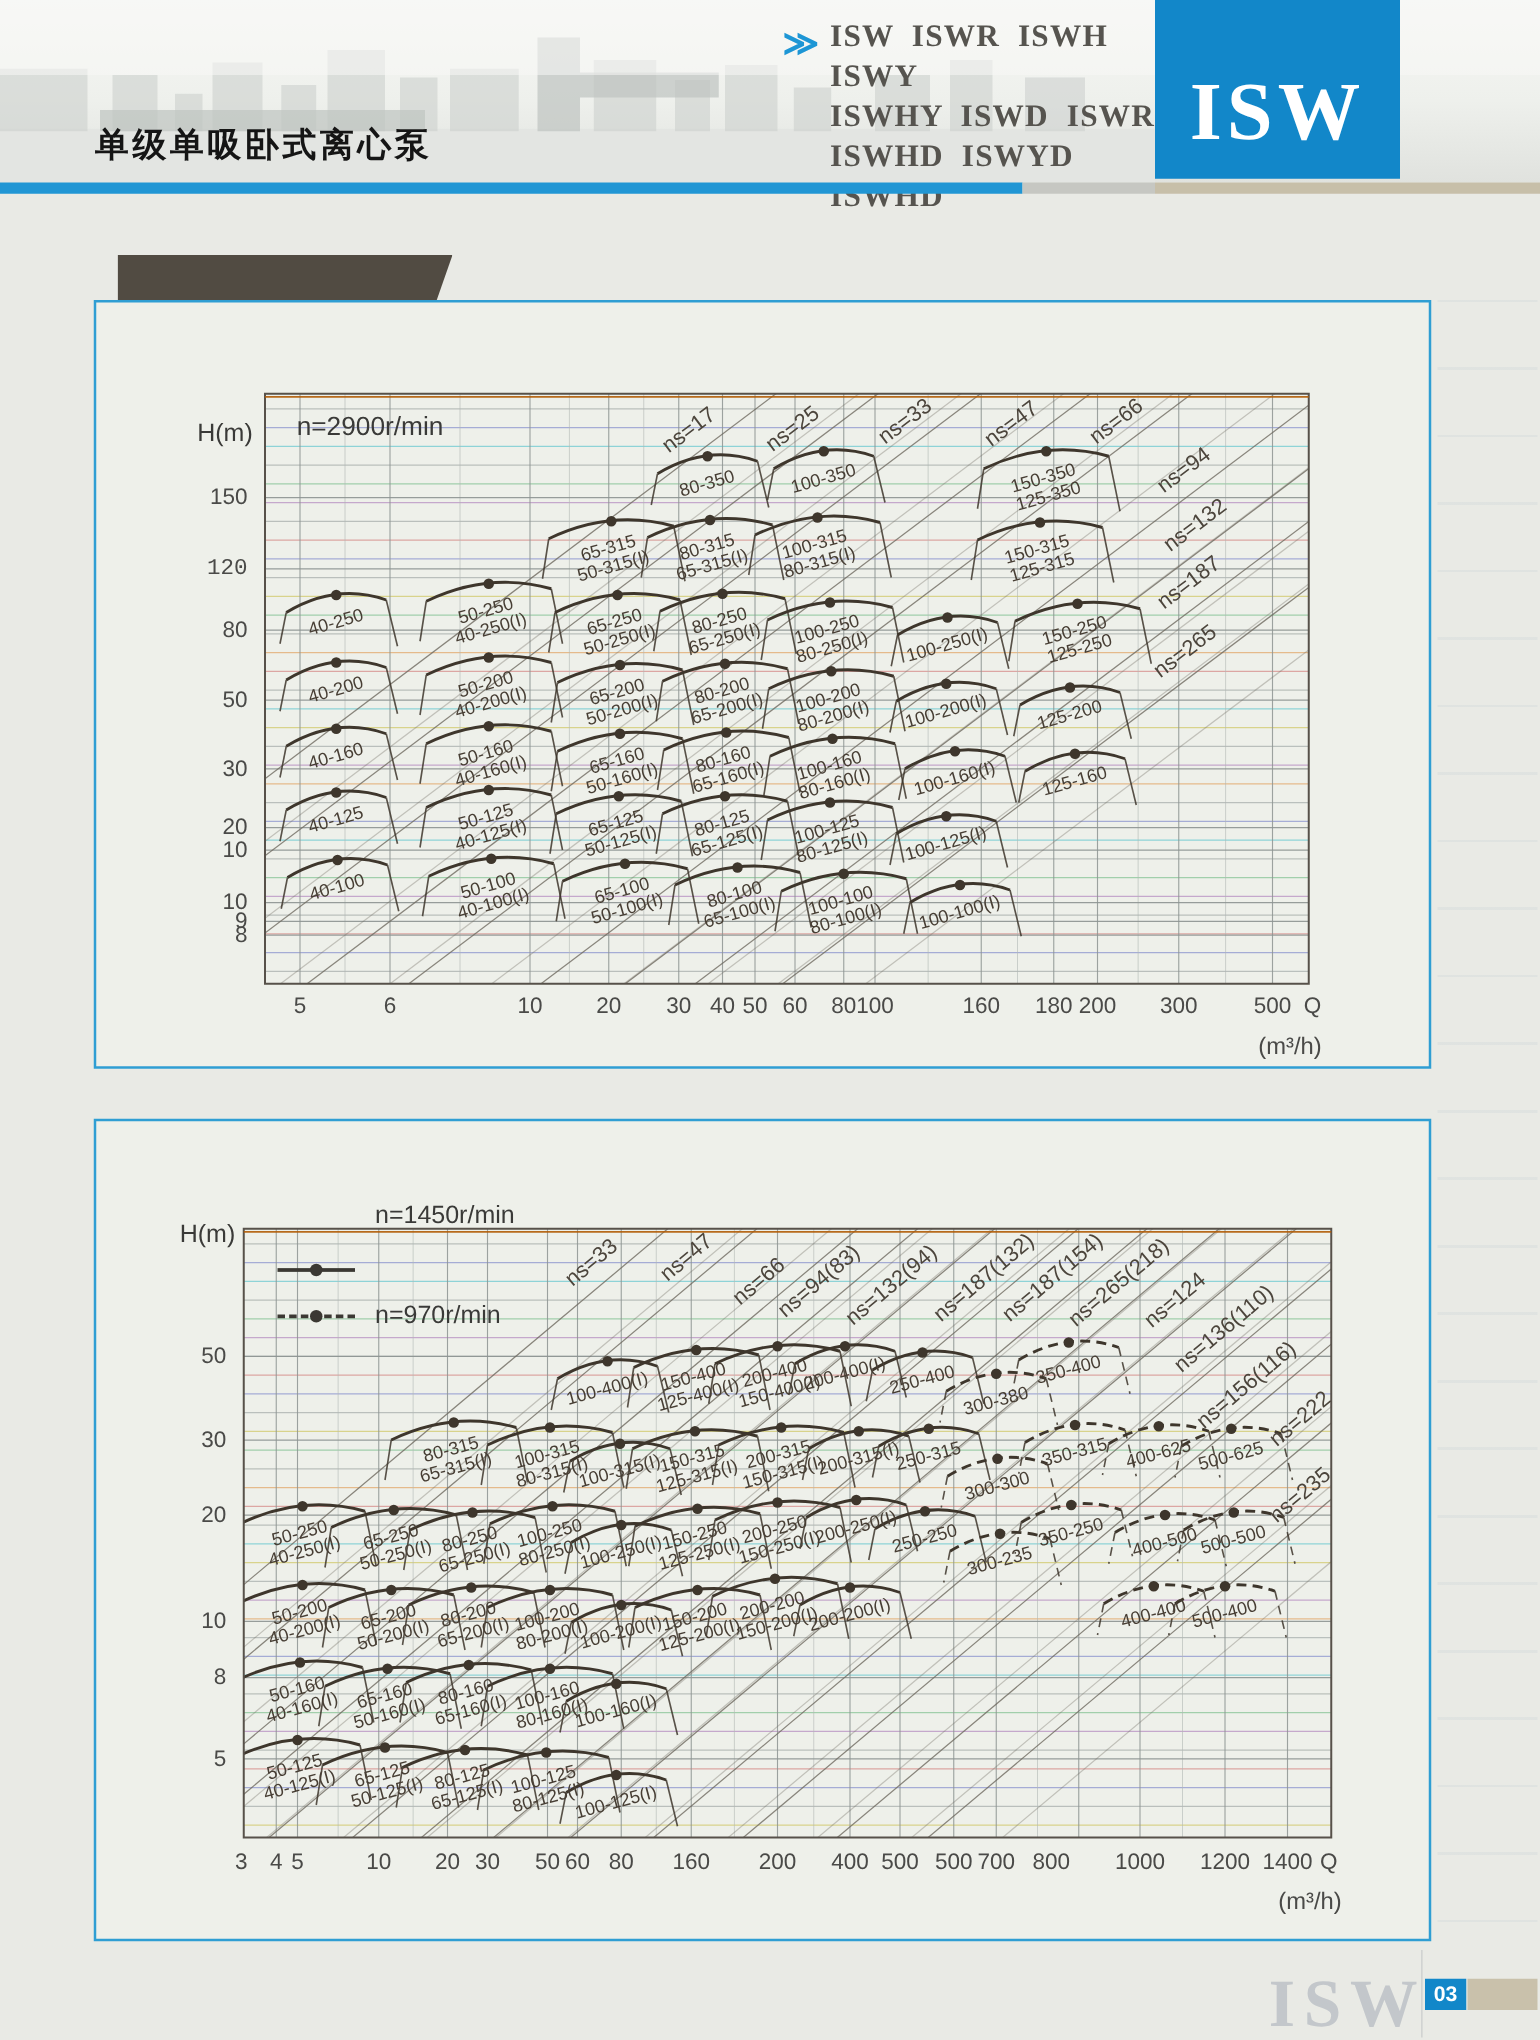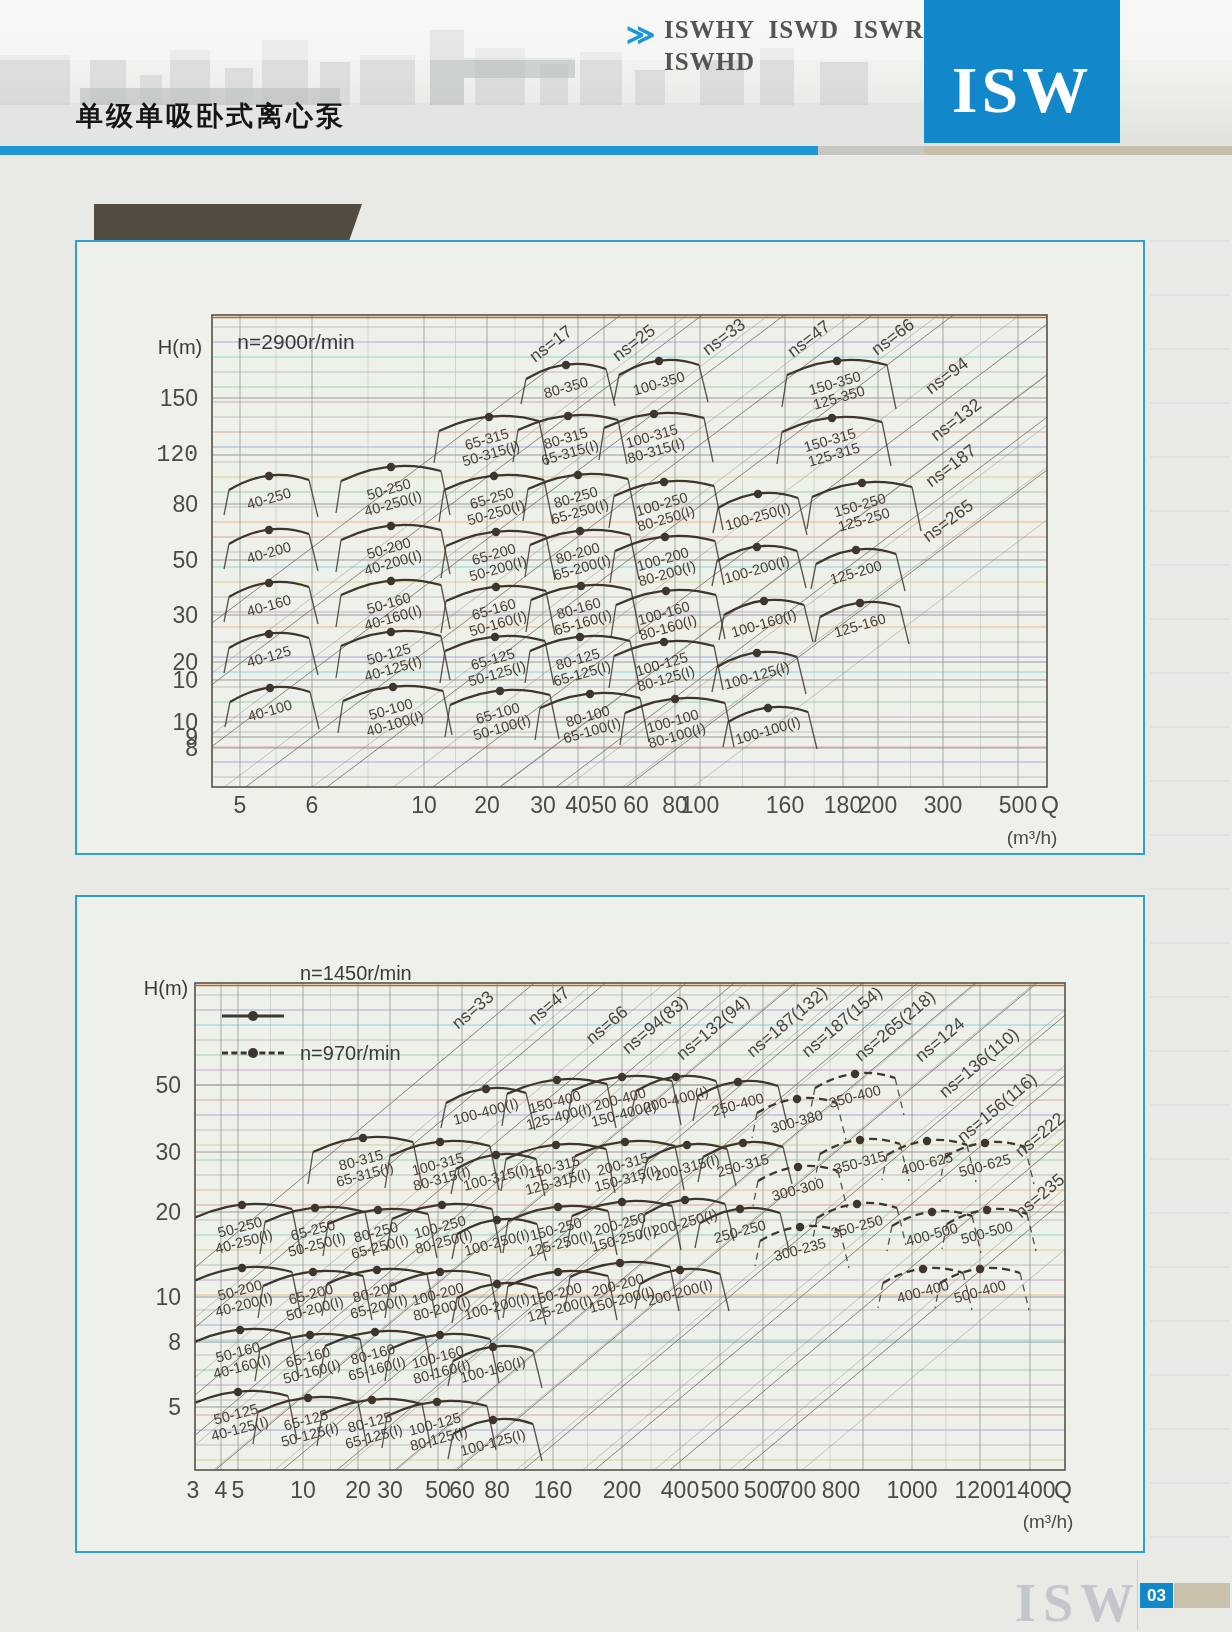--- a/index.html
+++ b/index.html
@@ -32,21 +32,21 @@
               color:#1588cb;letter-spacing:12px;}
   
   .panel{position:absolute;border:2px solid #2f9ed3;background:#eef0ea;}
   .panel1{left:75px;top:240px;width:1066px;height:611px;}
   .panel2{left:75px;top:895px;width:1066px;height:654px;}
   .ghost{position:absolute;left:1150px;top:240px;width:80px;height:1310px;
          background:repeating-linear-gradient(180deg,rgba(140,165,185,.10) 0 2px,transparent 2px 54px);}
   
   #charts-svg{position:absolute;left:0;top:0;pointer-events:none;}
   #labels-layer div{position:absolute;}
-  .tick{font-size:23px;color:#4a4a48;transform:translate(-50%,-50%);white-space:nowrap;}
+  .tick{font-size:18px;color:#4a4a48;transform:translate(-50%,-50%);white-space:nowrap;}
   .ytick{transform:translate(-100%,-50%);}
   .axis-unit{font-size:19px;color:#4a4a48;transform:translate(-50%,-50%);white-space:nowrap;}
   .chart-title{font-size:21px;color:#3a3a38;transform:translate(-50%,-50%);white-space:nowrap;}
   .ylabel{font-size:20px;color:#3a3a38;transform:translate(-50%,-50%);white-space:nowrap;}
   .region-label{font-size:14.5px;color:#473e34;white-space:pre;text-align:center;line-height:1.05;}
   .ns-label{font-size:17.5px;color:#4c453c;white-space:nowrap;}
   .legend-text{font-size:20px;color:#3a3a38;transform:translate(0,-50%);white-space:nowrap;}
   .legend-line{height:0;transform:translate(0,-50%);}
   .legend-dot{width:10px;height:10px;border-radius:50%;background:#3b3833;
               transform:translate(-50%,-50%);}
@@ -86,21 +86,23 @@
       </g>
       <g fill="#bfc4c1" opacity="0.7">
         <rect x="430" y="30" width="34" height="75"></rect>
         <rect x="455" y="58" width="120" height="20"></rect>
         <rect x="80" y="88" width="260" height="17"></rect>
       </g>
       <rect x="0" y="0" width="1232" height="60" fill="#f7f8f5" opacity="0.55"></rect>
     </svg>
     <span class="chevron">≫</span>
     <div class="series-block">
+      <div>ISW ISWR ISWH ISWY</div>
       <div>ISWHY ISWD ISWRD</div>
+      <div>ISWHD ISWYD</div>
       <div>ISWHD</div>
     </div>
     <div class="logo-box">
       <span>ISW</span>
     </div>
     <div class="subtitle">单级单吸卧式离心泵</div>
   </div>
   <div class="bar-blue"></div>
   <div class="bar-gray"></div>
   <div class="bar-tan"></div>

